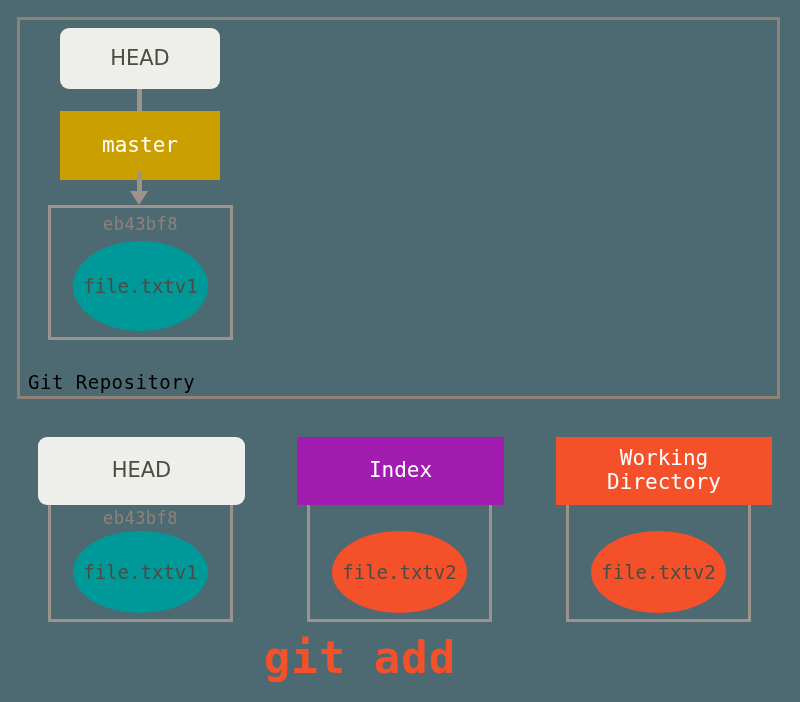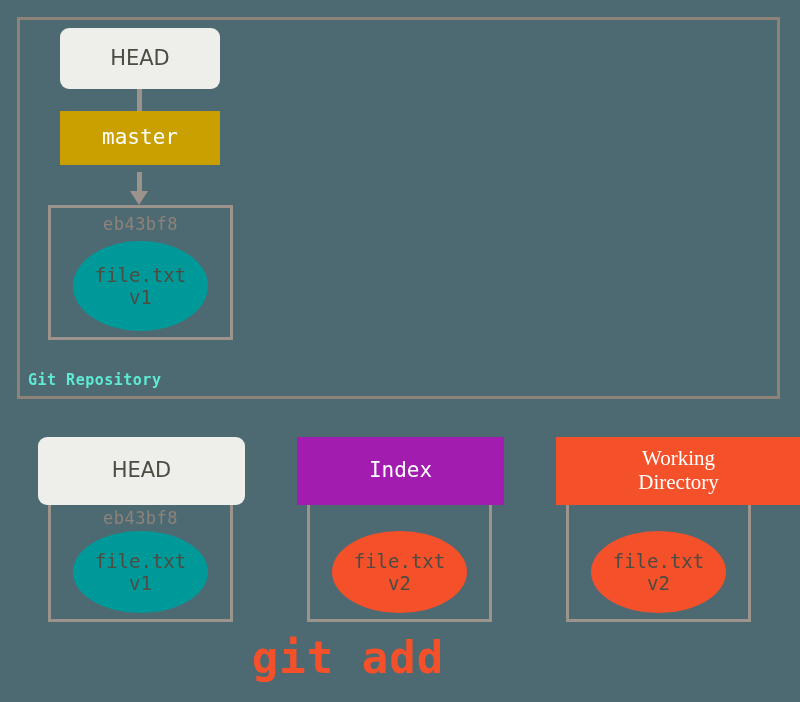--- a/index.html
+++ b/index.html
@@ -18,26 +18,25 @@
   }
 
   
   .abs { position: absolute; box-sizing: border-box; }
 
   .repo-frame {
     border: 3px solid #8e8279;
     background: transparent;
   }
   .repo-caption {
-    color: #5eead4;
-    font-size: 15px;
+    color: #000000;
+    font-size: 19px;
     letter-spacing: 0.5px;
     white-space: nowrap;
     font-family: "DejaVu Sans Mono", "Liberation Mono", monospace;
-    font-weight: bold;
   }
 
   
   .chip {
     display: flex;
     align-items: center;
     justify-content: center;
     text-align: center;
     line-height: 1.12;
     white-space: pre-line;
@@ -91,21 +90,21 @@
     width: 100%;
     text-align: center;
     color: #8e8279;
     font-size: 17px;
     letter-spacing: 0.5px;
   }
 
   .blob {
     position: absolute;
     display: flex;
-    flex-direction: column;
+    flex-direction: row;
     align-items: center;
     justify-content: center;
     border-radius: 50% / 50%;
     color: #4c4c42;
     font-size: 19px;
     line-height: 1.18;
     text-align: center;
   }
   .blob-teal { background: #009999; }
   .blob-orange { background: #f4502a; }
@@ -128,21 +127,21 @@
 <div id="stage">
 
   <div class="abs repo-frame" style="left:17px; top:17px; width:763px; height:382px;"></div>
 
   <div class="abs repo-caption" style="left:28px; top:371px;">Git Repository</div>
 
   <div class="abs chip chip-head" style="left:60px; top:28px; width:160px; height:61px;">HEAD</div>
 
   <div class="abs connector" style="left:137px; top:89px; width:5px; height:22px;"></div>
 
-  <div class="abs chip chip-master" style="left:60px; top:111px; width:160px; height:54px;">master</div>
+  <div class="abs chip chip-master" style="left:60px; top:111px; width:160px; height:69px;">master</div>
 
   <div class="abs connector" style="left:137px; top:172px; width:5px; height:21px;"></div>
   <div class="abs arrow-head" style="left:130px; top:191px;"></div>
 
   <div class="abs panel" style="left:48px; top:205px; width:185px; height:135px;">
     <div class="sha" style="left:0; top:6px;">eb43bf8</div>
     <div class="blob blob-teal" style="left:22px; top:33px; width:135px; height:90px;">
       <span>file.txt</span>
       <span>v1</span>
     </div>
@@ -161,26 +160,26 @@
   <div class="abs chip chip-index" style="left:297px; top:437px; width:207px; height:68px;">Index</div>
 
   <div class="abs panel panel-open-top" style="left:307px; top:505px; width:185px; height:117px;">
     <div class="sha" style="left:0; top:3px;"></div>
     <div class="blob blob-orange" style="left:22px; top:26px; width:135px; height:82px;">
       <span>file.txt</span>
       <span>v2</span>
     </div>
   </div>
 
-  <div class="abs chip chip-working" style="left:556px; top:437px; width:245px; height:68px;font-family:Liberation Serif, serif;">Working
+  <div class="abs chip chip-working" style="left:556px; top:437px; width:216px; height:68px;">Working
 Directory</div>
 
   <div class="abs panel panel-open-top" style="left:566px; top:505px; width:185px; height:117px;">
     <div class="sha" style="left:0; top:3px;"></div>
     <div class="blob blob-orange" style="left:22px; top:26px; width:135px; height:82px;">
       <span>file.txt</span>
       <span>v2</span>
     </div>
   </div>
 
-  <div class="command" style="top: 632px; left: 0px; width: 696px;">git add</div>
+  <div class="command" style="top: 632px; left: 12px; width: 696px;">git add</div>
 
 </div>
 
 </body></html>

